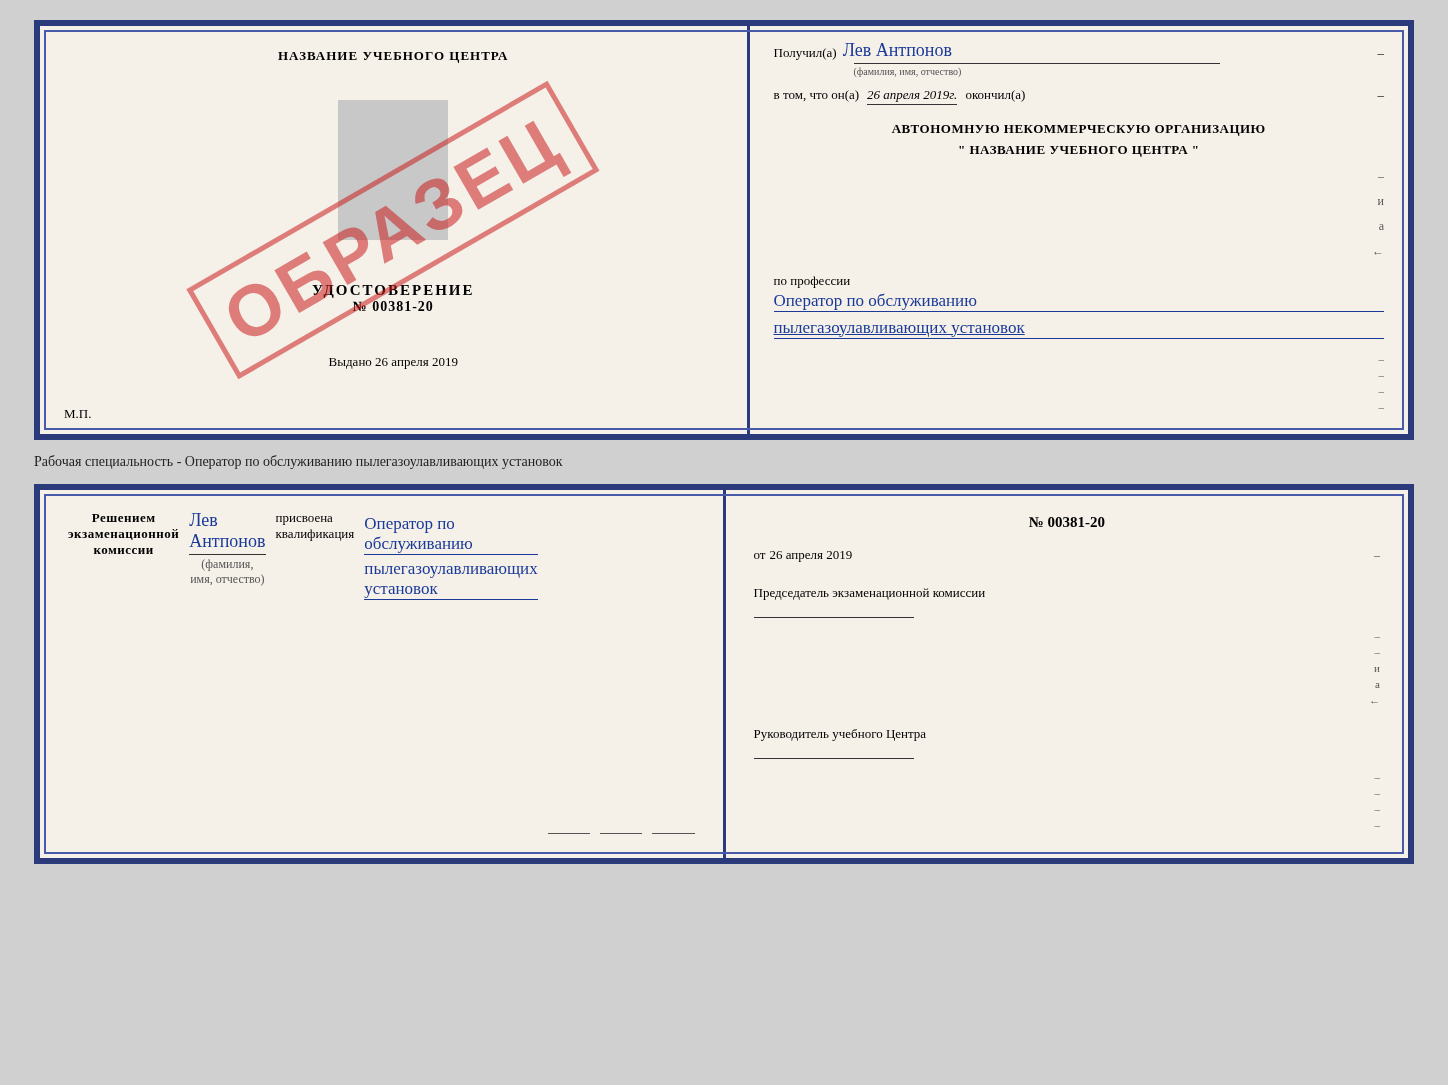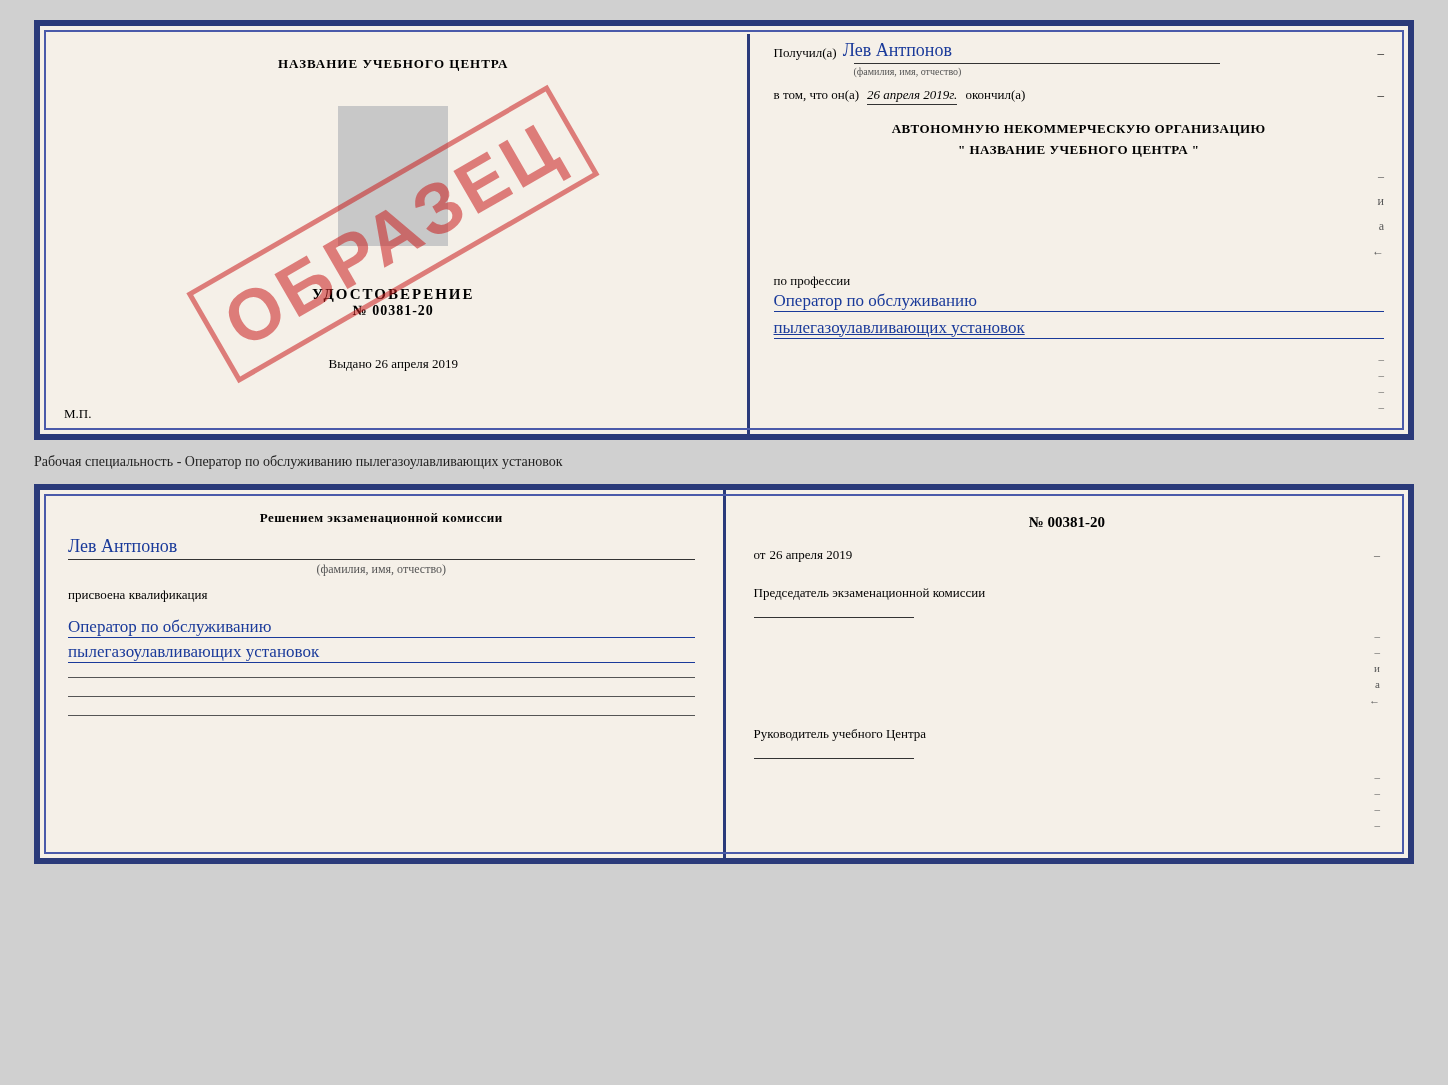--- a/index.html
+++ b/index.html
@@ -29,21 +29,20 @@
       border: 6px solid #2a3a7a;
       background: #f5f0e8;
       position: relative;
       min-height: 420px;
     }
 
     .cert-top-left, .cert-top-right {
       flex: 1;
       padding: 12px 24px;
       position: relative;
-      margin-top: 8px;
     }
 
     .cert-top-left {
       border-right: 3px solid #2a3a7a;
       display: flex;
       flex-direction: column;
       align-items: center;
       justify-content: space-between;
     }
 
@@ -220,21 +219,21 @@
 
     .cert-bottom-left, .cert-bottom-right {
       flex: 1;
       padding: 20px 28px;
       position: relative;
     }
 
     .cert-bottom-left {
       border-right: 3px solid #2a3a7a;
       display: flex;
-      flex-direction: column;
+      flex-direction: row;
       gap: 10px;
     }
 
     .cert-bottom-right {
       display: flex;
       flex-direction: column;
       gap: 12px;
     }
 
     .decision-text {

